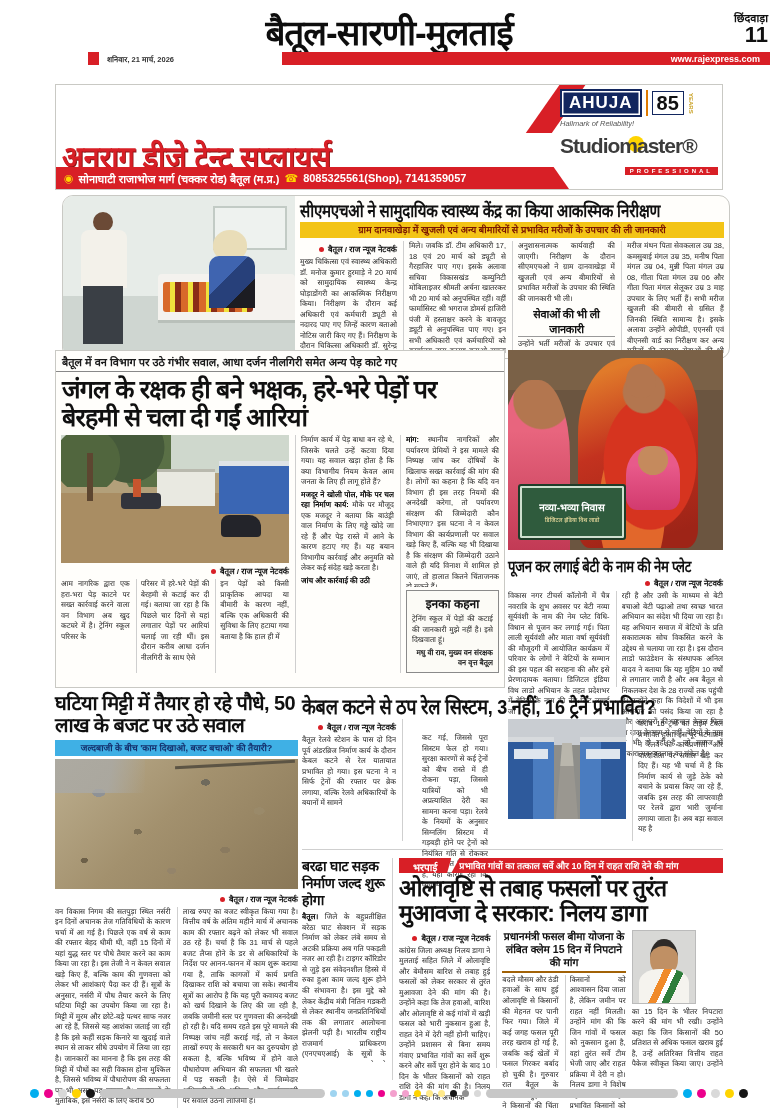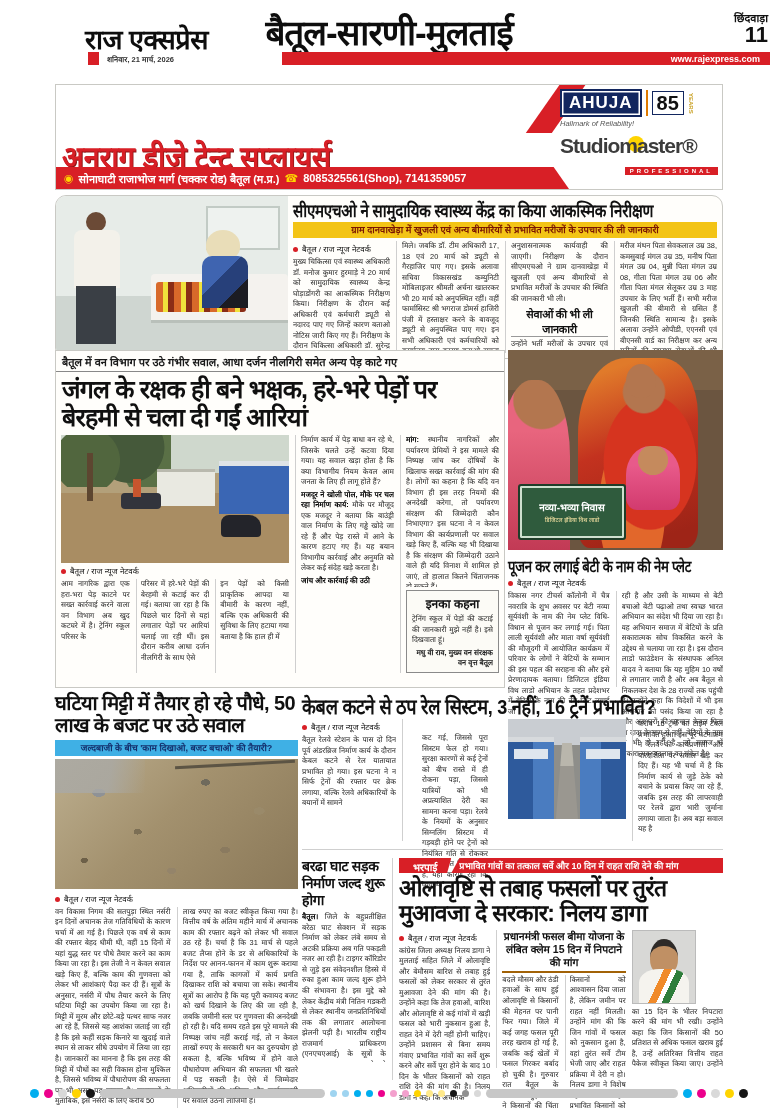--- a/index.html
+++ b/index.html
@@ -4,21 +4,21 @@
 <style>
   html,body{margin:0;padding:0;background:#ffffff;font-family:"Liberation Sans","DejaVu Sans",sans-serif;}
   #page{position:relative;width:778px;height:1108px;background:#fff;overflow:hidden;margin:0 auto;}
   .abs{position:absolute;}
   .hl{font-weight:bold;color:#101010;letter-spacing:-0.3px;}
   .cond{display:inline-block;white-space:nowrap;transform-origin:0 50%;}
   .coltxt{font-size:7.4px;line-height:1.42;text-align:justify;color:#1d1d1d;overflow:hidden;}
   .coltxt b{color:#000;}
   .cols{display:flex;gap:6px;}
   .cols>div{flex:1;min-width:0;}
-  .byl{font-size:8px;font-weight:normal;text-align:left;color:#111;margin:2px 0 3px;}
+  .byl{font-size:8px;font-weight:bold;text-align:right;color:#111;margin:2px 0 3px;}
   .byl::before{content:'';display:inline-block;width:5px;height:5px;border-radius:50%;background:#d81f26;margin-right:4px;vertical-align:middle;}
   .story{border:1px solid #c9c9c4;background:#fffefb;box-sizing:border-box;overflow:hidden;}
   .photo{position:relative;overflow:hidden;}
   
   .papername{font-size:27px;font-weight:bold;color:#0d0d0d;letter-spacing:-0.5px;}
   .masthead{font-size:35px;font-weight:bold;color:#0d0d0d;letter-spacing:-1px;}
   .edname{font-size:11px;font-weight:bold;color:#111;text-align:right;}
   .ednum{font-size:22px;font-weight:bold;color:#111;text-align:right;line-height:0.9;}
   .redbar{display:flex;align-items:stretch;height:13px;}
   .redsq{width:11px;background:#d81f26;}
@@ -54,21 +54,20 @@
   .c-yl{background:#ffd400;} .c-bk{background:#161616;} .c-lb{background:#9fd4f0;}
   .c-lm{background:#f3a0cd;} .c-ly{background:#ffe98a;} .c-dg{background:#8f8f8f;}
   .vline{border-left:1px solid #cfcfcf;}
 </style>
 </head>
 <body>
 
 <div id="page">
 
   <div class="abs" style="left:0;top:0;width:778px;height:80px;">
-    <div class="abs papername" style="left:85px;top:20px;">राज एक्सप्रेस</div>
     <div class="abs masthead" style="left:50%;top:8px;transform:translateX(-50%);white-space:nowrap;">बैतूल-सारणी-मुलताई</div>
     <div class="abs edname" style="right:10px;top:10px;width:80px;">छिंदवाड़ा</div>
     <div class="abs ednum" style="right:10px;top:25px;width:80px;">11</div>
     <div class="abs redbar" style="left:88px;top:52px;right:8px;">
       <div class="redsq"></div>
       <div class="dateseg">शनिवार, 21 मार्च, 2026</div>
       <div class="redlong">
         <span style="cursor:pointer;padding-left:12px;">www.rajexpress.com</span>
       </div>
     </div>
@@ -105,21 +104,21 @@
       </div>
       <div class="tagline" style="margin-top:2px;">Hallmark of Reliability!</div>
       <div style="margin-top:6px;position:relative;">
         <span style="position:absolute;left:68px;top:2px;width:16px;height:16px;border-radius:50%;background:#ffd400;"></span>
         <div class="studm" style="position:relative;">Studiomaster®</div>
         <div style="text-align:right;margin-top:1px;"><span class="prof">PROFESSIONAL</span></div>
       </div>
     </div>
   </div>
 
-  <div class="abs story" style="left:55px;top:195px;width:668px;height:164px;border-radius:11px;">
+  <div class="abs story" style="left:62px;top:195px;width:668px;height:164px;border-radius:11px;">
     <div style="display:flex;height:100%;">
       <div class="photo" style="width:232px;height:100%;flex:0 0 auto;background:linear-gradient(#e7ece8 0 62%,#cfd6d1 62% 100%);">
         <div class="abs" style="left:150px;top:10px;width:70px;height:40px;border:2px solid #c2cbc5;background:#eef2ef;"></div>
         <div class="abs" style="left:95px;top:78px;width:137px;height:46px;background:#f4f2ee;border-radius:4px 4px 0 0;box-shadow:0 3px 0 #b9c0ba;"></div>
         <div class="abs" style="left:100px;top:86px;width:90px;height:30px;background:repeating-linear-gradient(90deg,#d8692a 0 7px,#f0e23c 7px 12px,#8a2d16 12px 18px);border-radius:3px;"></div>
         <div class="abs" style="left:150px;top:34px;width:34px;height:30px;background:#e9ddb8;border-radius:50% 50% 42% 42%;"></div>
         <div class="abs" style="left:146px;top:60px;width:46px;height:52px;background:linear-gradient(135deg,#3f64b0 0 40%,#27407a 40% 70%,#1c1c22 70% 100%);border-radius:10px 10px 0 0;"></div>
         <div class="abs" style="left:30px;top:16px;width:20px;height:20px;background:#6b4a36;border-radius:50%;"></div>
         <div class="abs" style="left:18px;top:34px;width:46px;height:58px;background:#f3f1ea;border-radius:8px 8px 0 0;"></div>
         <div class="abs" style="left:20px;top:90px;width:40px;height:58px;background:#3a3f45;"></div>

